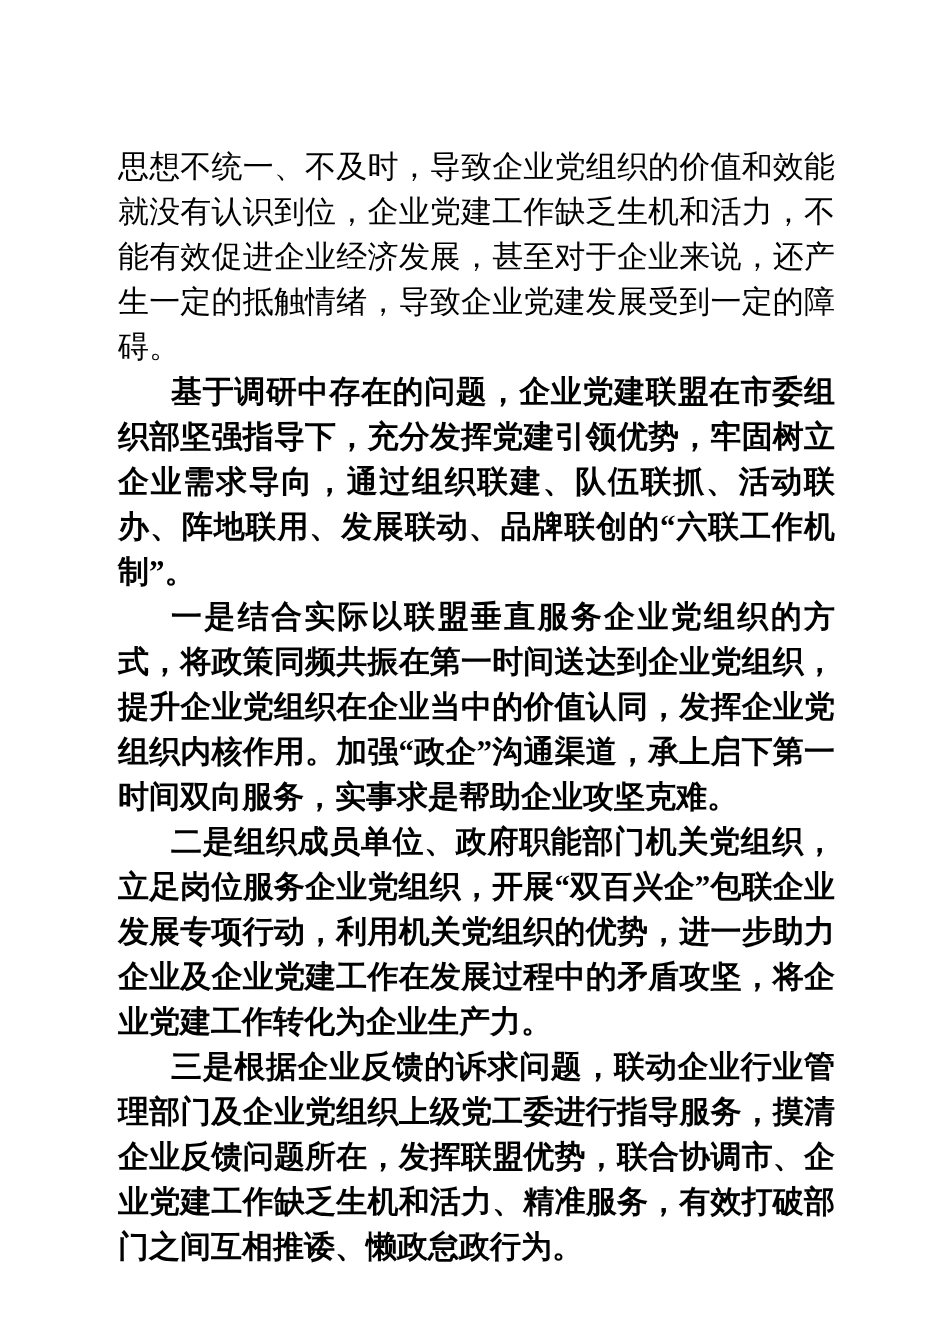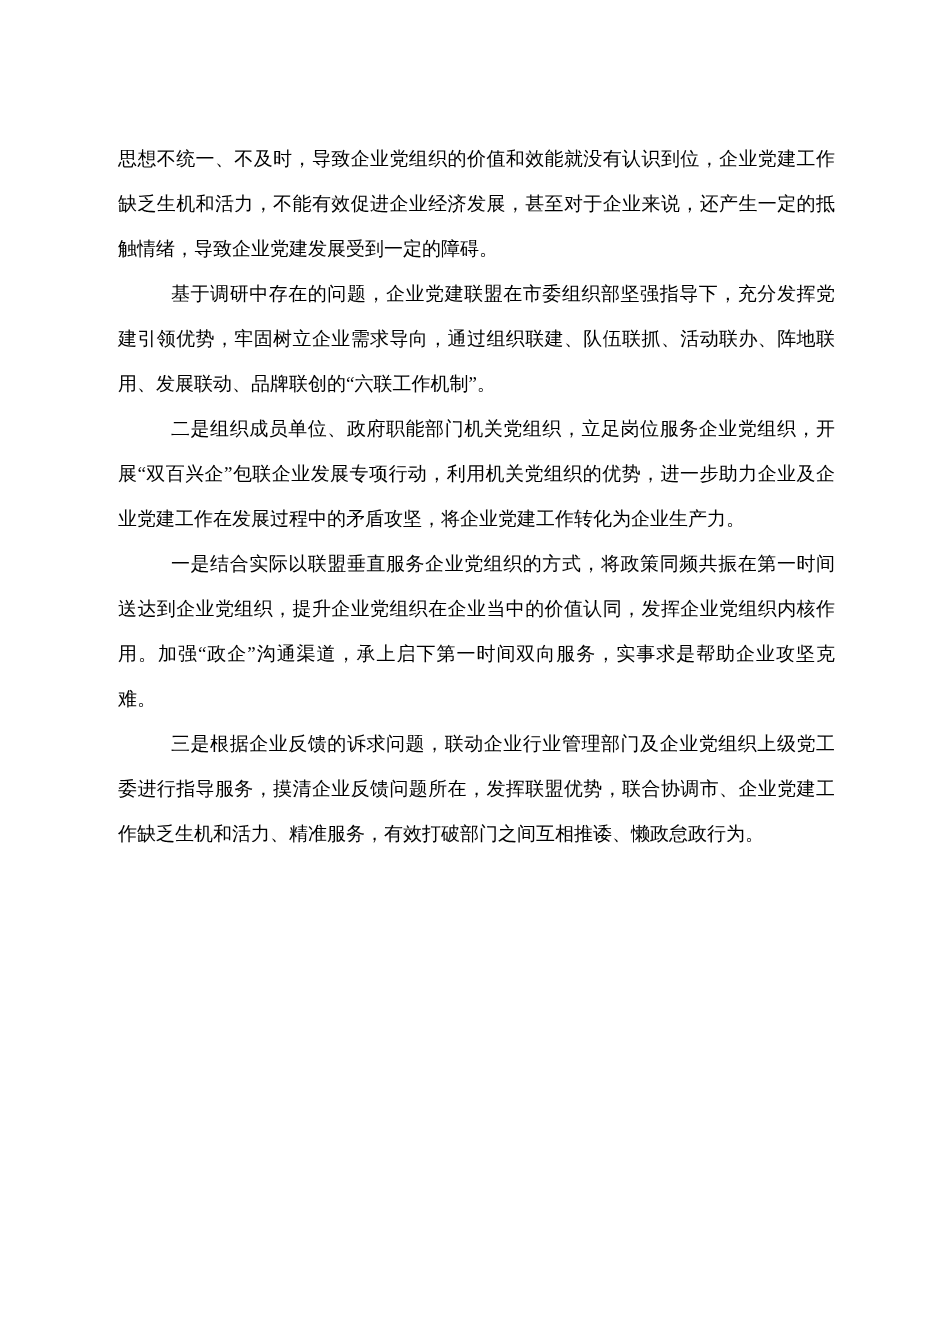--- a/index.html
+++ b/index.html
@@ -10,42 +10,43 @@
   .page {
     position: relative;
     width: 950px;
     height: 1344px;
     background: #ffffff;
     overflow: hidden;
   }
   .text-block {
     position: absolute;
     left: 118px;
-    top: 136px;
+    top: 144px;
     width: 717px;
     color: #000000;
     font-family: "Liberation Serif", "DejaVu Serif", serif;
-    font-size: 19px;
+    font-size: 31px;
     line-height: 45px;
     text-align: justify;
     text-justify: inter-ideograph;
     word-break: break-all;
   }
   .para {
     margin: 0;
     padding: 0;
   }
   .para.indent {
     text-indent: 53px; 
+    font-weight: bold;
   }
 </style>
 </head>
 <body>
 
 <div class="page">
   <div class="text-block">
     <p class="para">思想不统一、不及时，导致企业党组织的价值和效能就没有认识到位，企业党建工作缺乏生机和活力，不能有效促进企业经济发展，甚至对于企业来说，还产生一定的抵触情绪，导致企业党建发展受到一定的障碍。</p>
     <p class="para indent">基于调研中存在的问题，企业党建联盟在市委组织部坚强指导下，充分发挥党建引领优势，牢固树立企业需求导向，通过组织联建、队伍联抓、活动联办、阵地联用、发展联动、品牌联创的“六联工作机制”。</p>
+    <p class="para indent">一是结合实际以联盟垂直服务企业党组织的方式，将政策同频共振在第一时间送达到企业党组织，提升企业党组织在企业当中的价值认同，发挥企业党组织内核作用。加强“政企”沟通渠道，承上启下第一时间双向服务，实事求是帮助企业攻坚克难。</p>
     <p class="para indent">二是组织成员单位、政府职能部门机关党组织，立足岗位服务企业党组织，开展“双百兴企”包联企业发展专项行动，利用机关党组织的优势，进一步助力企业及企业党建工作在发展过程中的矛盾攻坚，将企业党建工作转化为企业生产力。</p>
-    <p class="para indent">一是结合实际以联盟垂直服务企业党组织的方式，将政策同频共振在第一时间送达到企业党组织，提升企业党组织在企业当中的价值认同，发挥企业党组织内核作用。加强“政企”沟通渠道，承上启下第一时间双向服务，实事求是帮助企业攻坚克难。</p>
     <p class="para indent">三是根据企业反馈的诉求问题，联动企业行业管理部门及企业党组织上级党工委进行指导服务，摸清企业反馈问题所在，发挥联盟优势，联合协调市、企业党建工作缺乏生机和活力、精准服务，有效打破部门之间互相推诿、懒政怠政行为。</p>
   </div>
 </div>
 
 </body></html>

